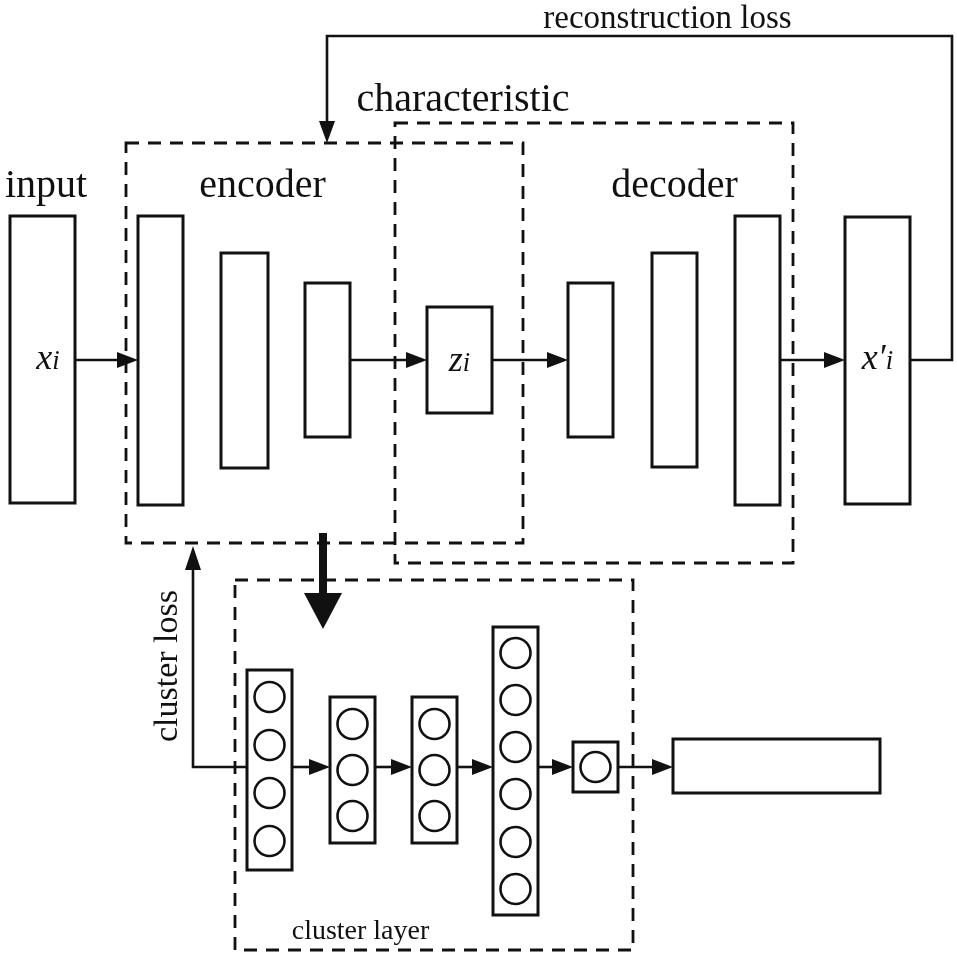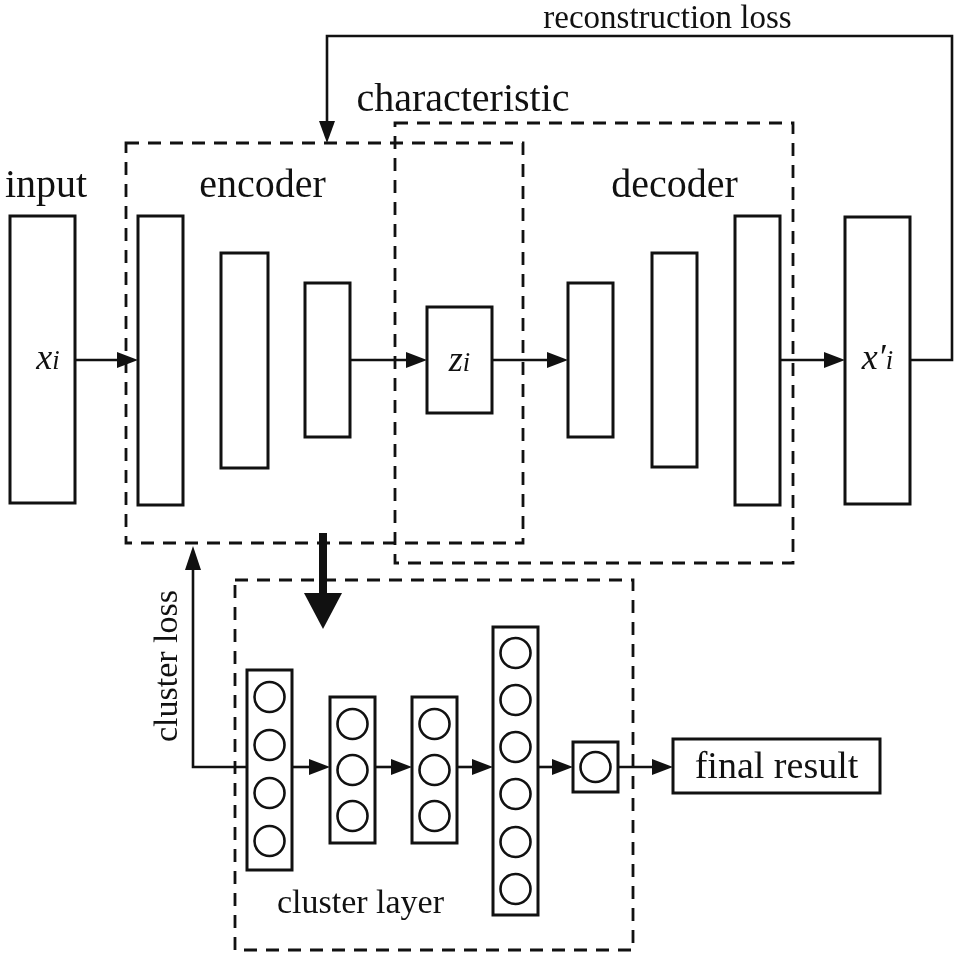--- a/index.html
+++ b/index.html
@@ -160,17 +160,16 @@
 
 
   <div class="label math" style="left:10px; top:339px; width:76px; font-size:36px;"><span>x</span><span class="sub">i</span></div>
 
   <div class="label math" style="left:427px; top:341px; width:65px; font-size:36px;"><span>z</span><span class="sub">i</span></div>
 
   <div class="label math" style="left:845px; top:339px; width:65px; font-size:36px;"><span>x′</span><span class="sub">i</span></div>
 
   <div class="label vlabel" style="left:90px; top:646px; width:156px; height:40px; font-size:34px;">cluster loss</div>
 
-  <div class="label" style="left:248px; top:884px; width:225px; font-size:34px;">cluster layer</div>
+  <div class="label" style="left:248px; top:915px; width:225px; font-size:28px;">cluster layer</div>
 
-  <div class="label boxed-label" style="left:673px; top:739px; width:207px; height:54px; font-size:38px;">final result</div>
 
 </div>
 
 </body></html>

